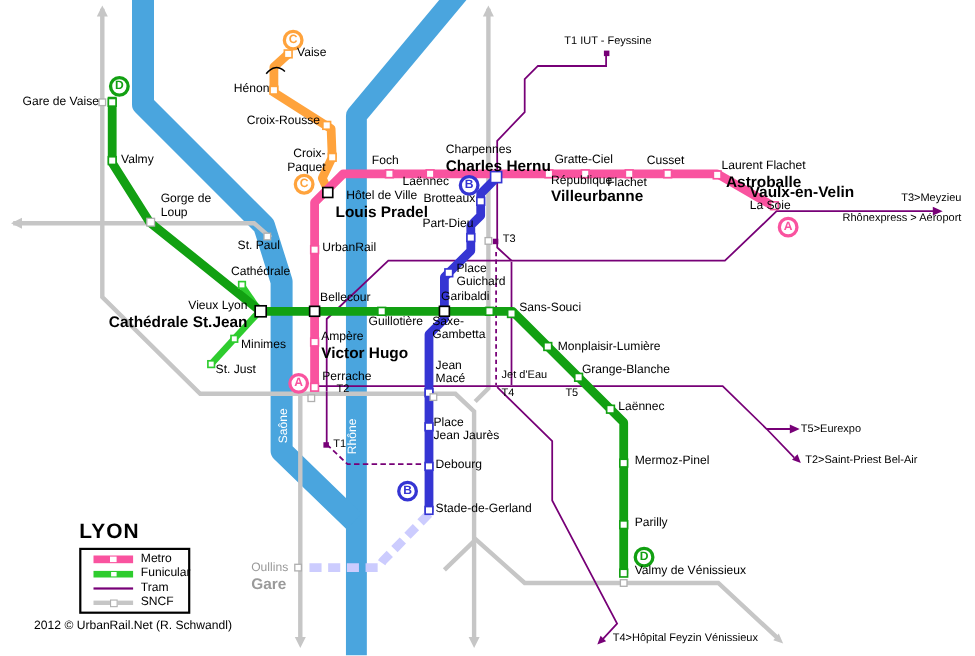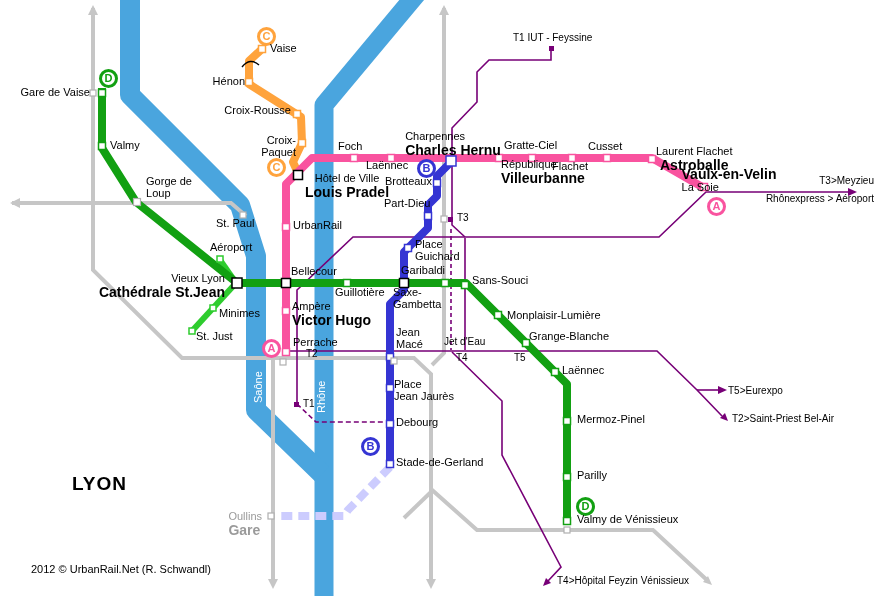--- a/index.html
+++ b/index.html
@@ -243,39 +243,63 @@
   <div class="lbl" style="left:335px;top:287px">Guillotière</div>
   <div class="lbl" style="left:401px;top:265px">Garibaldi</div>
   <div class="lbl" style="left:472px;top:275px">Sans-Souci</div>
   <div class="lbl" style="left:507px;top:310px">Monplaisir-Lumière</div>
   <div class="lbl" style="left:529px;top:331px">Grange-Blanche</div>
   <div class="lbl" style="left:562px;top:365px">Laënnec</div>
   <div class="lbl" style="left:577px;top:414px">Mermoz-Pinel</div>
   <div class="lbl" style="left:577px;top:470px">Parilly</div>
   <div class="lbl" style="left:577px;top:514px">Valmy de Vénissieux</div>
 
-  <div class="lbl" style="left:210px;top:242px">Aéroport</div>
+  <div class="lbl" style="left:210px;top:242px">Cathédrale</div>
   <div class="lbl" style="left:219px;top:308px">Minimes</div>
   <div class="lbl" style="left:196px;top:331px">St. Just</div>
 
   <div class="lbl" style="left:216px;top:218px">St. Paul</div>
   <div class="lbl r gray" style="left:262px;top:511px;text-align:left">
     <span>Oullins</span>
       <span class="sub">Gare</span>
     </div>
 
   <div class="lbl t" style="left:513px;top:33px">T1 IUT - Feyssine</div>
   <div class="lbl t r" style="left:874px;top:176px">T3&gt;Meyzieu</div>
   <div class="lbl t r" style="left:874px;top:194px">Rhônexpress &gt; Aéroport</div>
   <div class="lbl t" style="left:728px;top:386px">T5&gt;Eurexpo</div>
   <div class="lbl t" style="left:732px;top:414px">T2&gt;Saint-Priest Bel-Air</div>
   <div class="lbl t" style="left:557px;top:576px">T4&gt;Hôpital Feyzin Vénissieux</div>
   <div class="lbl t" style="left:303px;top:399px">T1</div>
   <div class="lbl t" style="left:306px;top:349px">T2</div>
   <div class="lbl t" style="left:457px;top:213px">T3</div>
   <div class="lbl t" style="left:456px;top:353px">T4</div>
   <div class="lbl t" style="left:514px;top:353px">T5</div>
-  <div class="lbl t" style="left:444px;top:337px">Jet d'Eau</div>
+  <div class="lbl t" style="left:456px;top:337px">Jet d'Eau</div>
 
   <div id="legend-title">LYON</div>
+  <div id="legend-box">
+    <div class="lrow">
+      <div class="sw" style="height: 7px; background-color: rgb(249, 83, 159);">
+        <div class="in" style="left:15px;top:1px;width:6px;height:5px"></div>
+      </div>
+      <span class="lab">Metro</span>
+    </div>
+    <div class="lrow">
+      <div class="sw" style="height: 6px; background-color: rgb(46, 204, 46);">
+        <div class="in" style="left:16px;top:1px;width:5px;height:4px"></div>
+      </div>
+      <span class="lab">Funicular</span>
+    </div>
+    <div class="lrow">
+      <div class="sw" style="height: 2px; background-color: rgb(119, 0, 119);"></div>
+      <span class="lab">Tram</span>
+    </div>
+    <div class="lrow">
+      <div class="sw" style="height: 4px; background-color: rgb(198, 198, 198);">
+        <div class="in" style="left:15px;top:-1px;width:5px;height:5px;border:1px solid #b0b0b0"></div>
+      </div>
+      <span class="lab">SNCF</span>
+    </div>
+  </div>
   <div id="copyright">2012 © UrbanRail.Net (R. Schwandl)</div>
 
 </div>
 
 </body></html>

